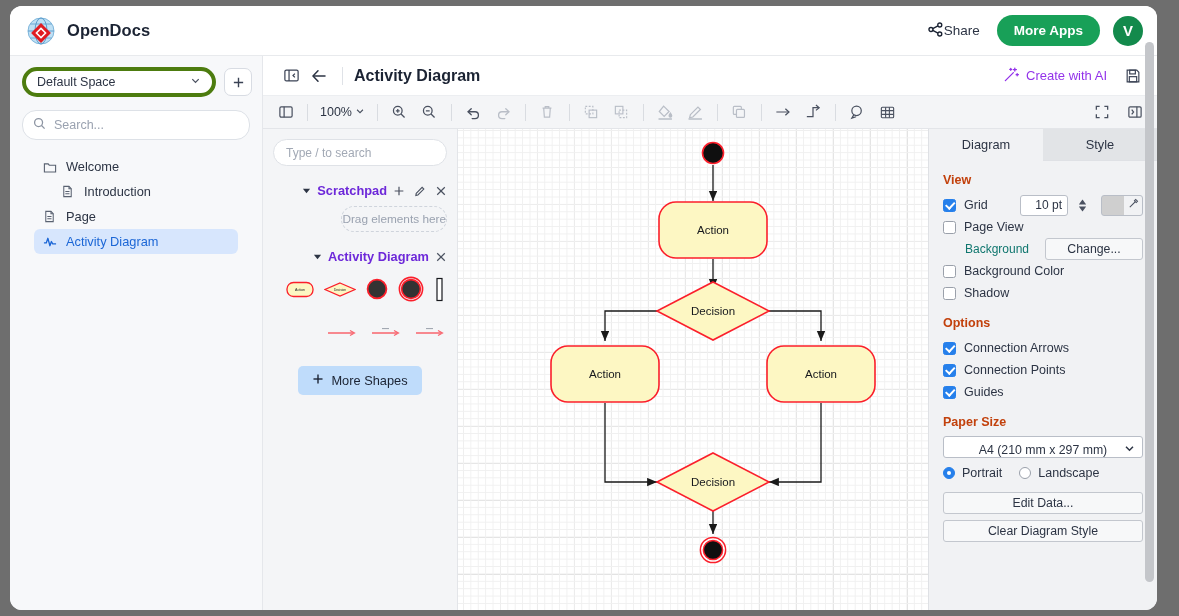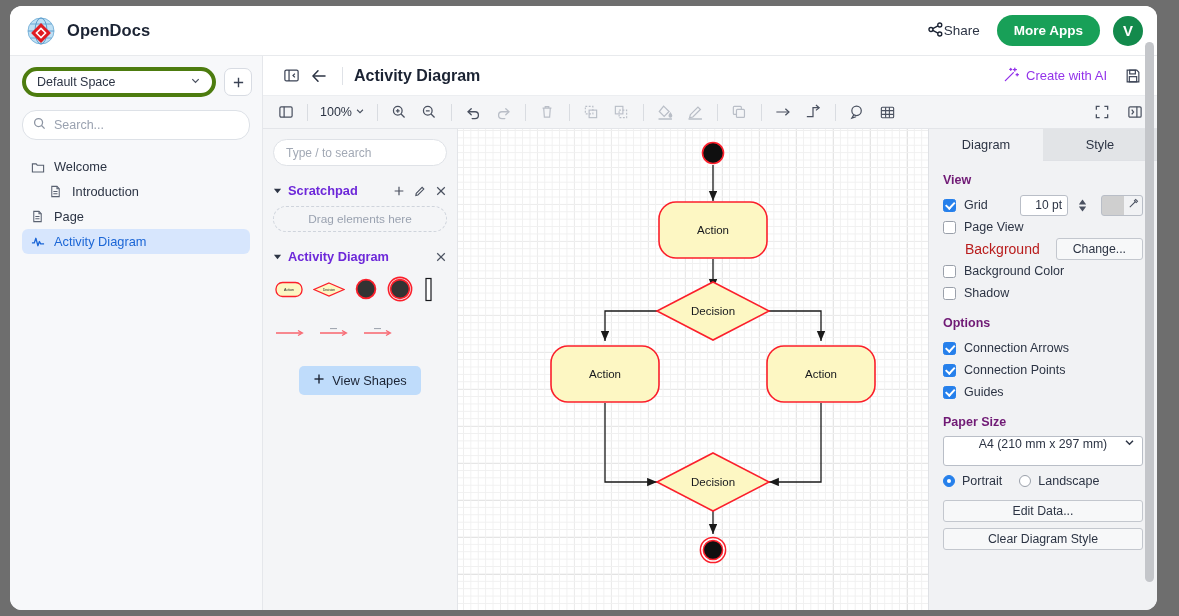--- a/index.html
+++ b/index.html
@@ -88,21 +88,21 @@
   .search-box {
     height: 30px; border: 1px solid #dde1e7; border-radius: 14px;
     background: #fff; display: flex; align-items: center; gap: 8px;
     padding: 0 10px;
   }
   .search-box input {
     border: none; outline: none; font-size: 12.5px; color: #2c3444;
     background: transparent; flex: 1; font-family: inherit;
   }
   .search-box input::placeholder { color: #9aa2b0; }
-  .tree { padding: 6px 12px 0; }
+  .tree { padding: 6px 24px 0; }
   .tree-item {
     display: flex; align-items: center; gap: 9px;
     height: 25px; padding: 0 8px;
     border-radius: 6px; cursor: pointer;
     font-size: 12.8px; color: #2c3444;
   }
   .tree-item.child { padding-left: 26px; }
   .tree-item.selected { background: #d7e6fd; color: #1b66d6; }
   .tree-item .ic { width: 15px; height: 15px; display: flex; align-items: center; justify-content: center; flex: 0 0 15px; }
 
@@ -147,21 +147,21 @@
   }
 
   .workarea { flex: 1; display: flex; min-height: 0; }
 
   
   .shapes {
     width: 195px; flex: 0 0 195px;
     background: #f4f5f7;
     border-right: 1px solid #e3e5e9;
     padding: 10px;
-    display: flex; flex-direction: column;
+    display: flex; flex-direction: column; align-items: flex-end;
   }
   .shape-search {
     height: 27px; border: 1px solid #dfe2e7; border-radius: 14px;
     background: #fff; display: flex; align-items: center; padding: 0 12px;
   }
   .shape-search input {
     border: none; outline: none; background: transparent;
     font-size: 12px; color: #2c3444; width: 100%; font-family: inherit;
   }
   .shape-search input::placeholder { color: #a2a9b5; }
@@ -218,21 +218,21 @@
   }
   .tabs { display: flex; height: 32px; flex: 0 0 32px; }
   .tab {
     flex: 1; display: flex; align-items: center; justify-content: center;
     font-size: 12.8px; color: #2c3444; cursor: pointer;
     border-bottom: 1px solid #dfe1e5;
   }
   .tab.active { background: #f1f2f4; border-bottom-color: transparent; }
   .tab.inactive { background: #e2e4e7; }
   .props-body { padding: 12px 14px; overflow: hidden; }
-  .grp-title { font-size: 12.5px; font-weight: 700; color: #701a75; margin-bottom: 7px; }
+  .grp-title { font-size: 12.5px; font-weight: 700; color: #c2410c; margin-bottom: 7px; }
   .chk-row { display: flex; align-items: center; gap: 8px; height: 22px; font-size: 12.5px; color: #2c3444; }
   .chk {
     width: 13px; height: 13px; border: 1px solid #9aa0aa; border-radius: 2.5px;
     background: #fff; flex: 0 0 13px; cursor: pointer;
     display: flex; align-items: center; justify-content: center;
   }
   .chk.on { background: #2680eb; border-color: #2680eb; }
   .chk.on::after {
     content: ""; width: 3.5px; height: 7px;
     border: solid #fff; border-width: 0 2px 2px 0;
@@ -245,30 +245,30 @@
     display: flex; align-items: center; justify-content: flex-end;
     padding-right: 5px; cursor: text;
   }
   .spin { display: flex; flex-direction: column; gap: 1px; margin-left: 2px; cursor: pointer; }
   .color-sw {
     width: 42px; height: 21px; border: 1px solid #b9bec7; border-radius: 3px;
     background: linear-gradient(to right, #cfcfcf 0 55%, #f1f2f4 55% 100%);
     margin-left: 6px; display: flex; align-items: center; justify-content: flex-end;
     padding-right: 3px; cursor: pointer;
   }
-  .lbl-indent { padding-left: 22px; font-size: 14px; color: #b91c1c; }
+  .lbl-indent { padding-left: 22px; font-size: 12px; color: #0f766e; }
   .btn-flat {
     border: 1px solid #c3c7ce; background: #f7f8f9; border-radius: 3px;
     font-size: 12.3px; color: #2c3444; cursor: pointer;
     height: 22px; font-family: inherit;
     display: flex; align-items: center; justify-content: center;
   }
   .select-box {
-    height: 30px; border: 1px solid #b9bec7; border-radius: 3px; background: #fff;
-    display: flex; align-items: flex-start; justify-content: center;
+    height: 22px; border: 1px solid #b9bec7; border-radius: 3px; background: #fff;
+    display: flex; align-items: flex-end; justify-content: center;
     font-size: 12.3px; color: #2c3444; cursor: pointer; position: relative;
   }
   .select-box .caret { position: absolute; right: 7px; }
   .radio-row { display: flex; align-items: center; gap: 7px; margin-top: 8px; font-size: 12.5px; color: #2c3444; }
   .radio {
     width: 12px; height: 12px; border-radius: 50%; border: 1px solid #9aa0aa;
     background: #fff; flex: 0 0 12px; cursor: pointer;
     display: flex; align-items: center; justify-content: center;
   }
   .radio.on { border-color: #2680eb; background: #2680eb; }
@@ -680,21 +680,21 @@
             </span>
           </div>
 
           <button class="more-shapes">
             <span>
               <svg width="12" height="12" viewBox="0 0 13 13" fill="none" stroke="#1b2333" stroke-width="1.5">
                 <line x1="6.5" y1="1.6" x2="6.5" y2="11.4"></line>
                   <line x1="1.6" y1="6.5" x2="11.4" y2="6.5"></line>
               </svg>
             </span>
-            <span>View Shapes</span>
+            <span>More Shapes</span>
           </button>
         </div>
 
         <div class="canvas-wrap">
           <div class="canvas">
             <svg width="470" height="480" viewBox="0 0 470 480">
               <defs>
                 <marker id="ar" markerWidth="9" markerHeight="9" refX="7.6" refY="3.2" orient="auto">
                   <path d="M0,0 L7.6,3.2 L0,6.4 z" fill="#1a1a1a"></path>
                 </marker>

